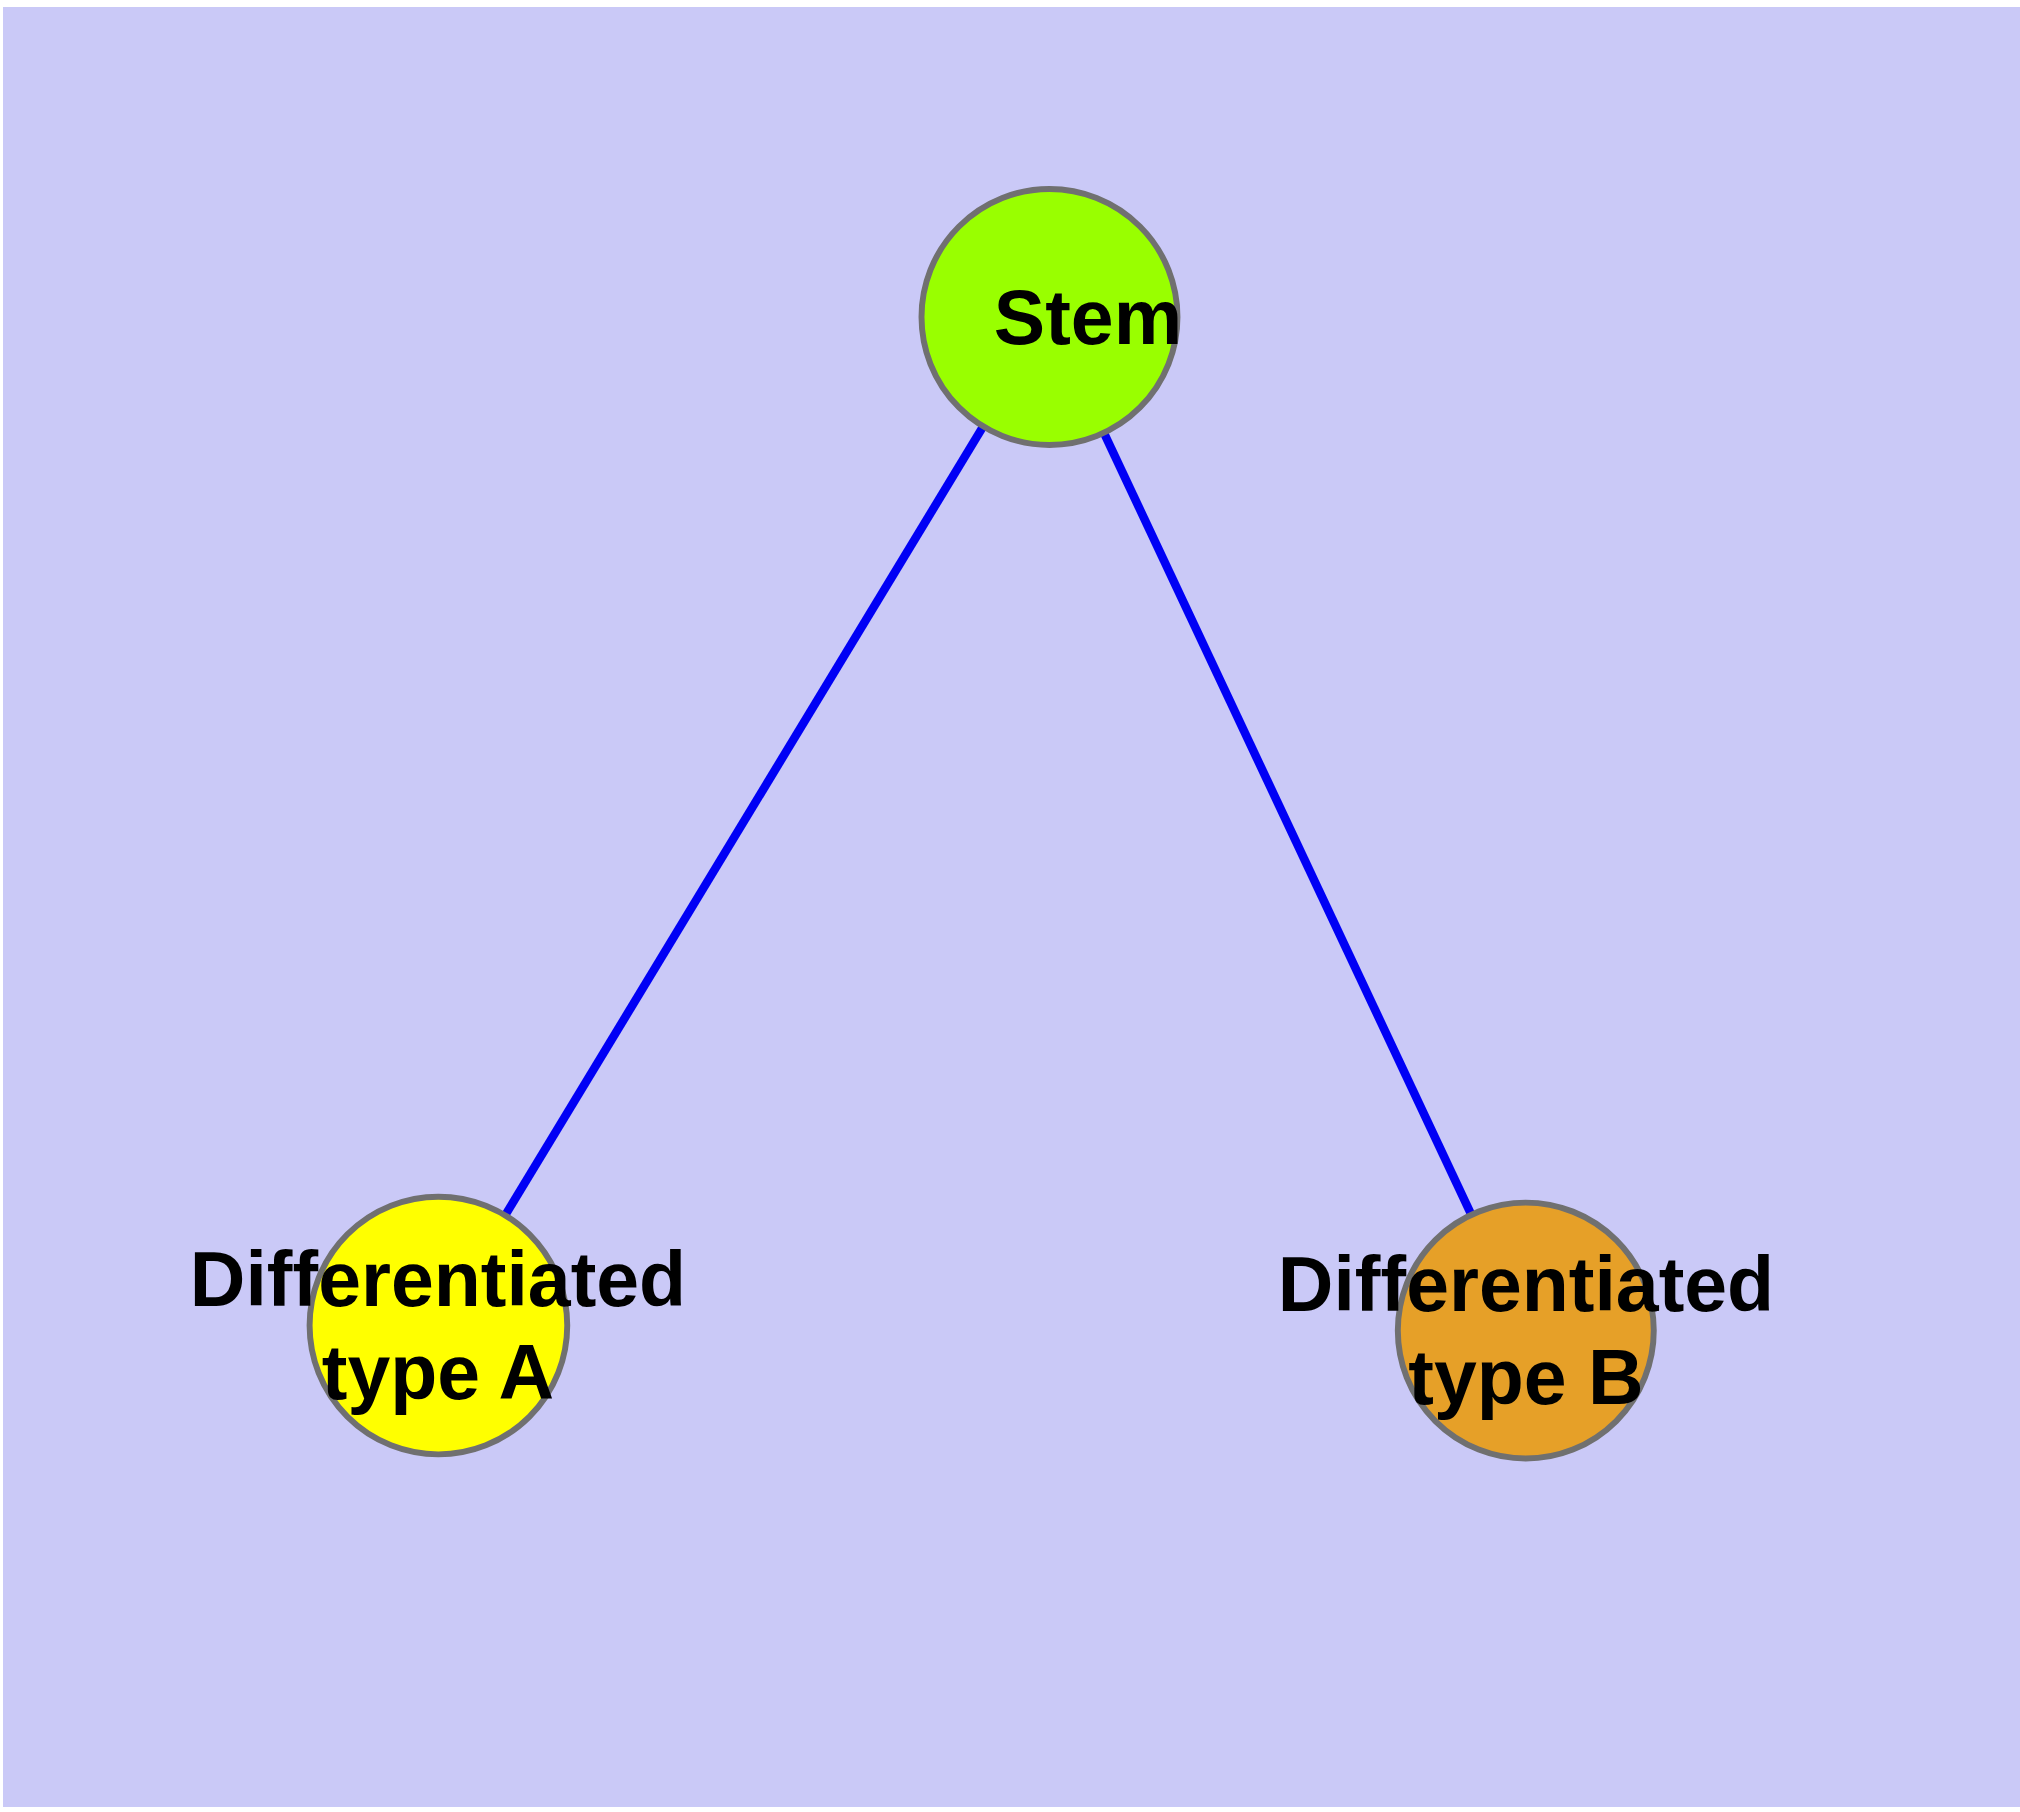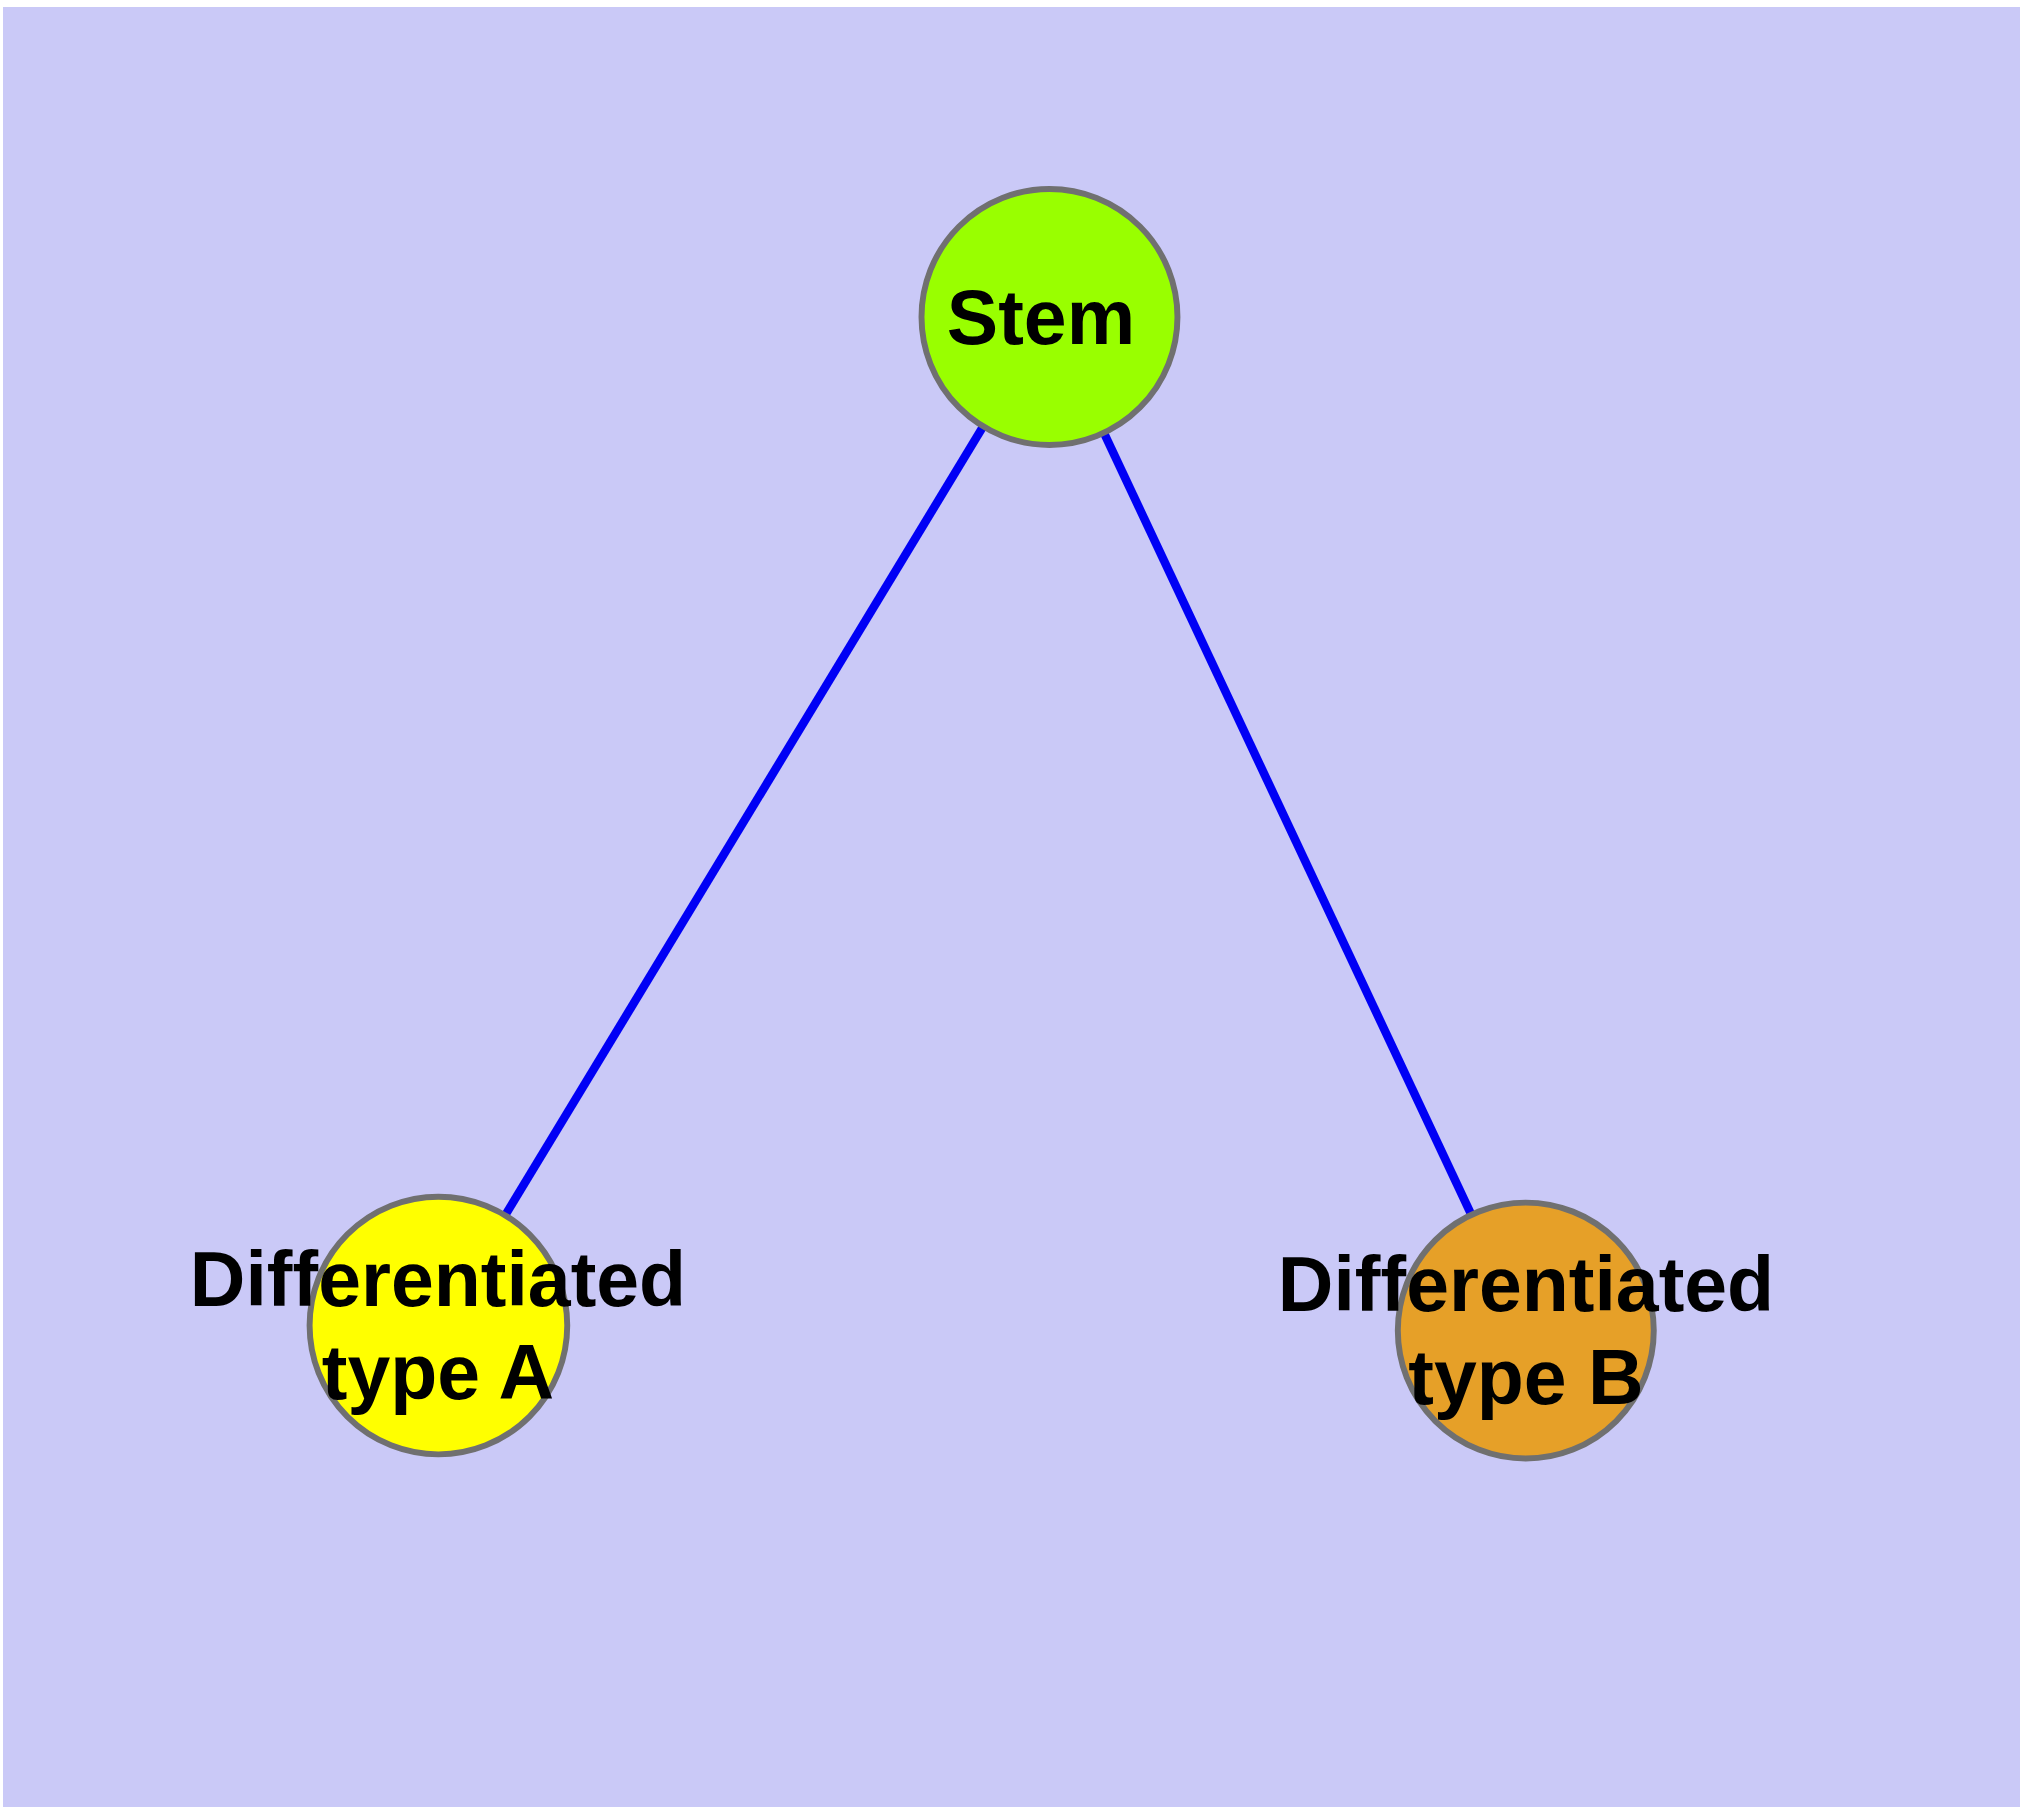--- a/index.html
+++ b/index.html
@@ -56,19 +56,19 @@
       <line x1="1238" y1="374" x2="1800" y2="1570" stroke="#0000F5" stroke-width="10"></line>
     </g>
   <g>
       <circle cx="1238" cy="374" r="151" fill="#99FF00" stroke="#707070" stroke-width="7"></circle>
       <circle cx="517" cy="1564" r="152" fill="#FFFF00" stroke="#707070" stroke-width="7"></circle>
       <circle cx="1800" cy="1570" r="151" fill="#E6A028" stroke="#707070" stroke-width="7"></circle>
     </g>
 </svg>
 
 <div class="labels-layer">
-    <div class="node-label" style="left: 1041px; top: 317px; color: rgb(0, 0, 0); font-size: 77px; line-height: 93px;">Stem</div>
+    <div class="node-label" style="left: 1088px; top: 317px; color: rgb(0, 0, 0); font-size: 77px; line-height: 93px;">Stem</div>
     <div class="node-label" style="left: 438px; top: 1326px; color: rgb(0, 0, 0); font-size: 77px; line-height: 93px;">Differentiated
 type A</div>
     <div class="node-label" style="left: 1526px; top: 1331px; color: rgb(0, 0, 0); font-size: 77px; line-height: 93px;">Differentiated
 type B</div>
   </div>
 
 
 </body></html>

